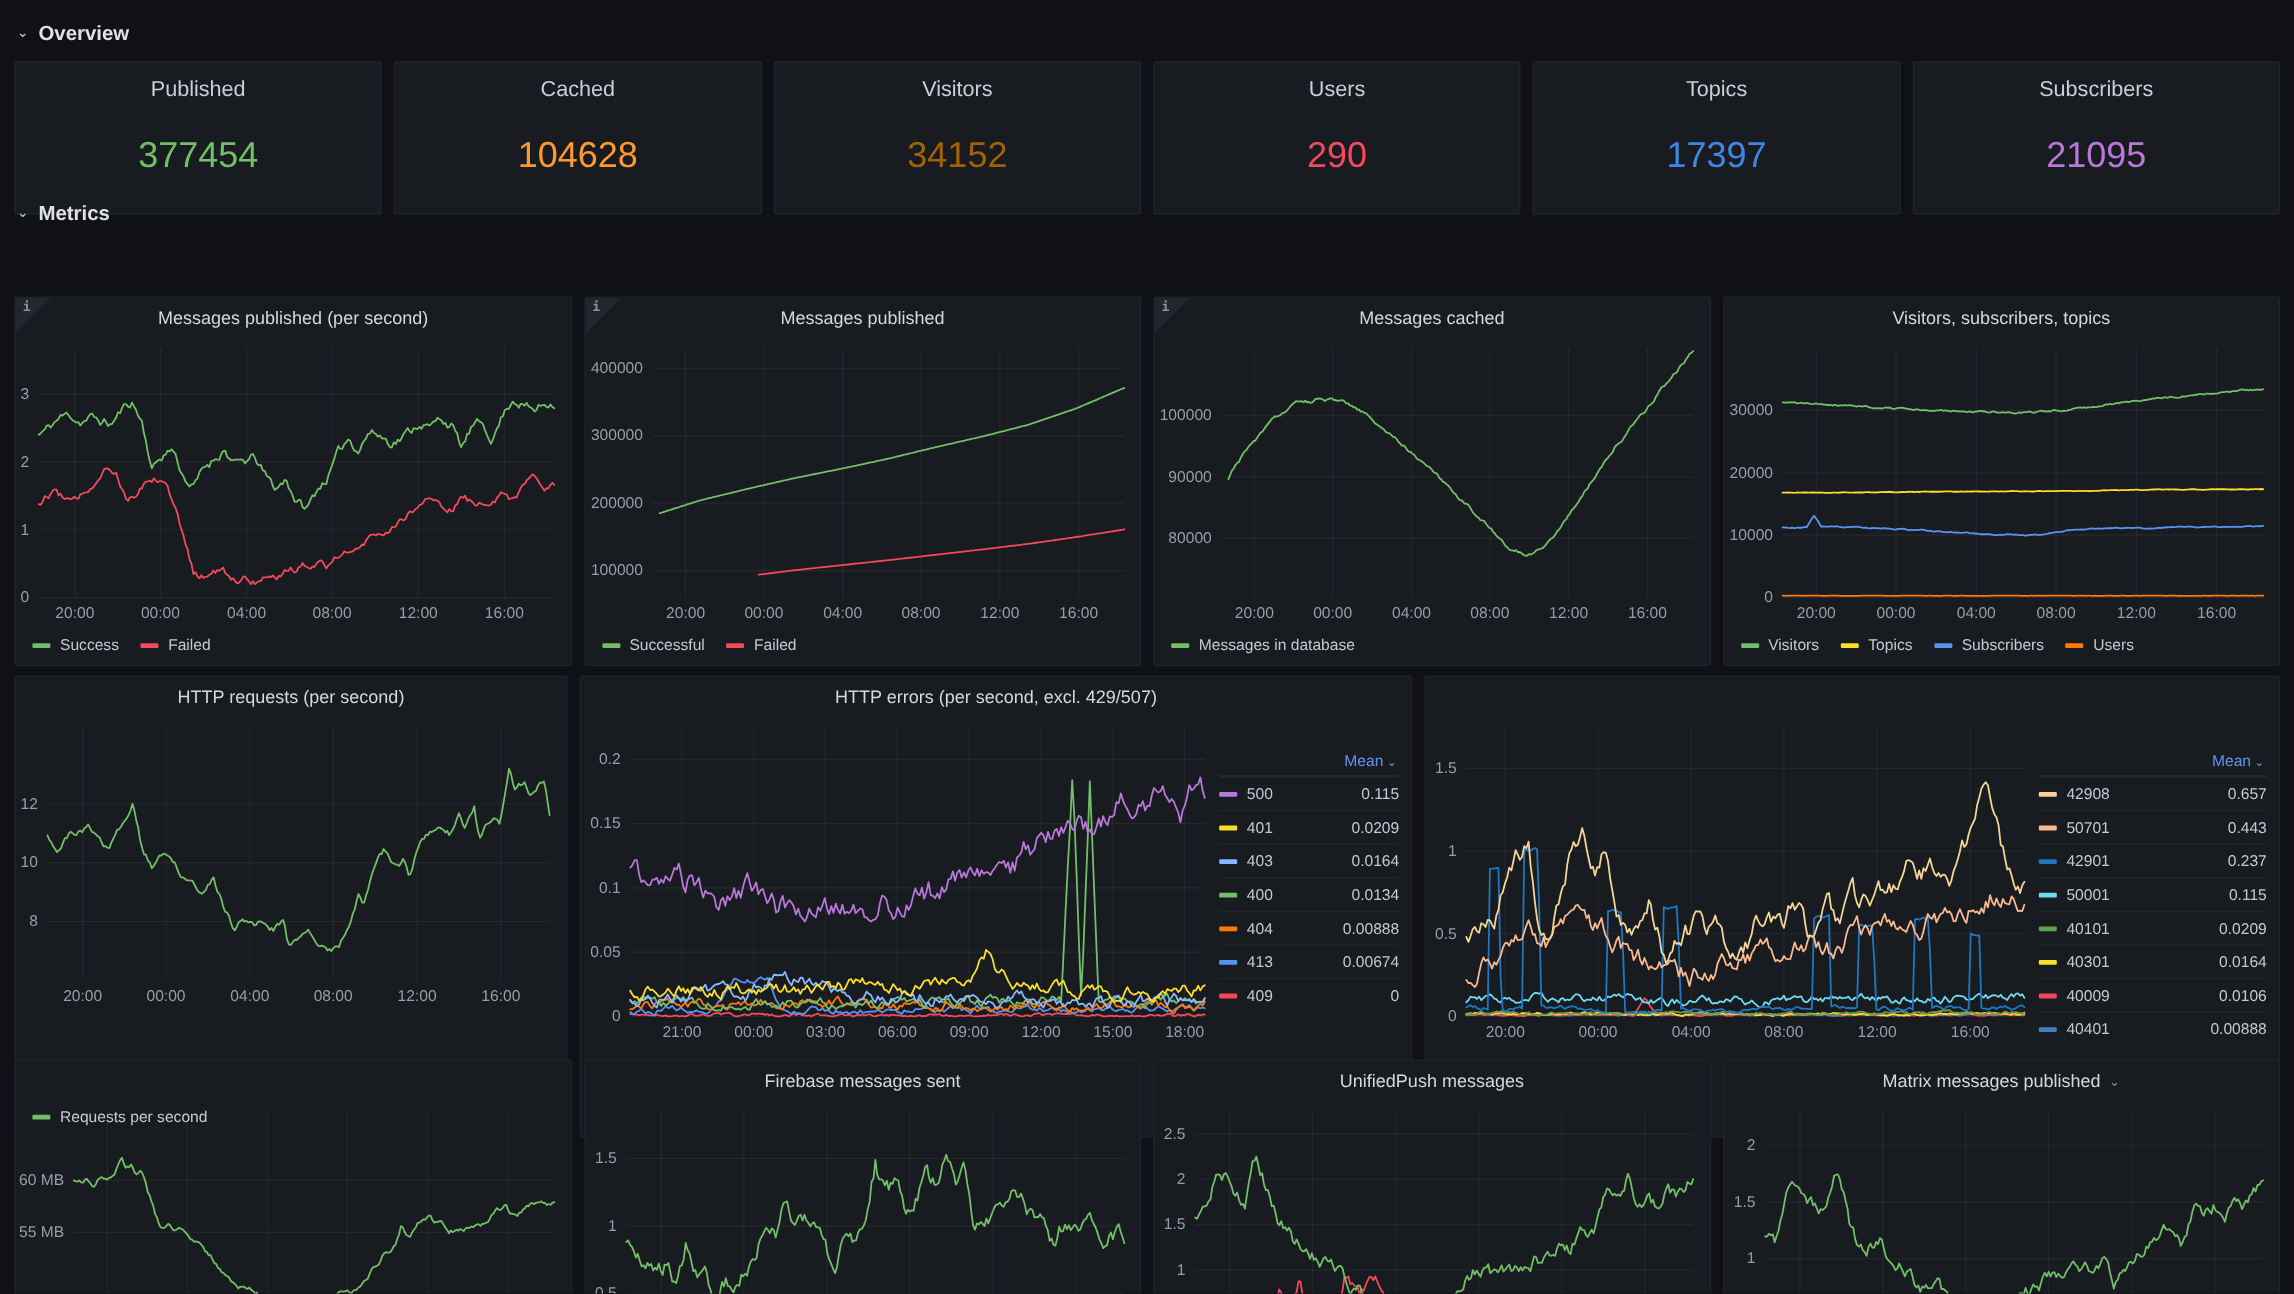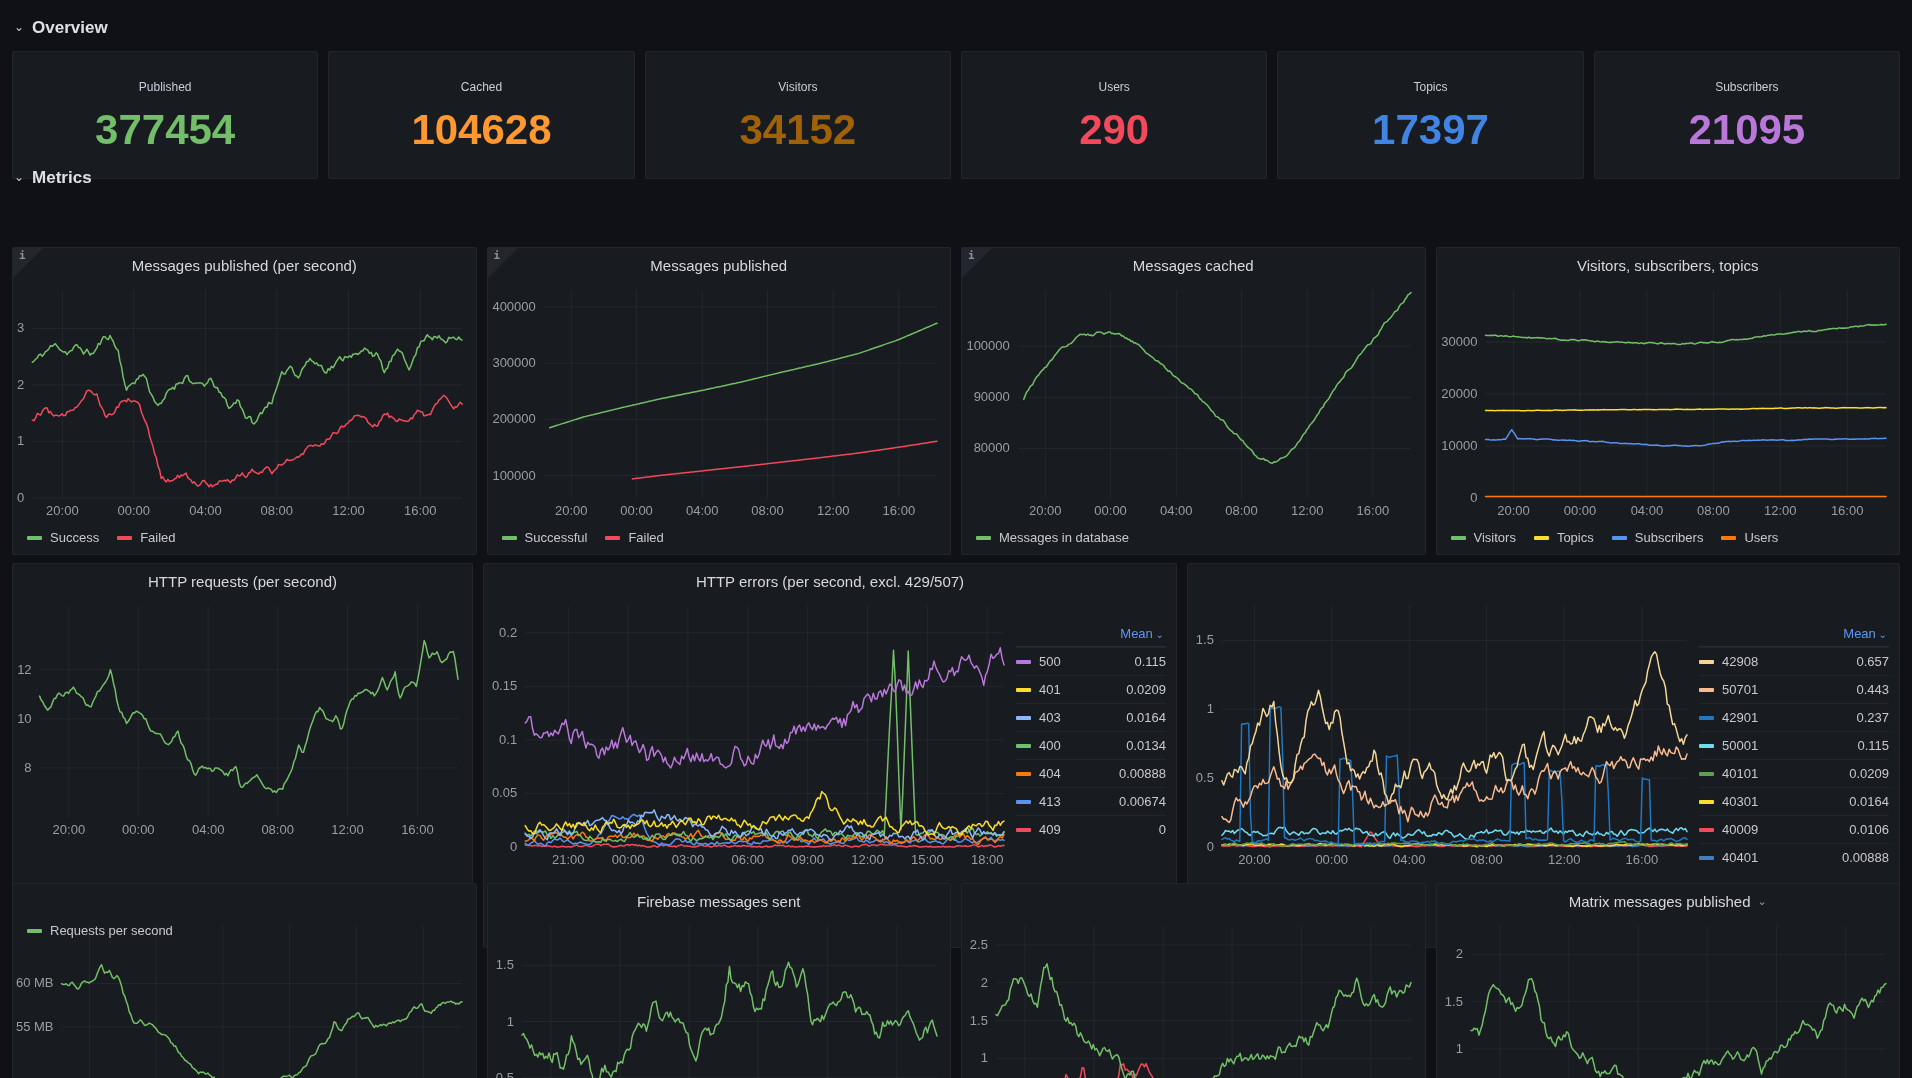--- a/index.html
+++ b/index.html
@@ -18,25 +18,25 @@
   #metrics-header{top:168px}
   .row{position:absolute;left:12px;right:12px;display:grid;gap:10px}
   #stats-row{top:51px;height:128px;grid-template-columns:repeat(6,1fr)}
   #row1{top:247px;height:308px;grid-template-columns:repeat(4,1fr)}
   #row2{top:563px;height:385px;grid-template-columns:461px 694px 1fr}
   #row3{top:883px;height:308px;grid-template-columns:repeat(4,1fr)}
   .panel{
     position:relative;background:#181b1f;border:1px solid #22252b;
     border-radius:2px;overflow:hidden;
   }
-  .stat-title{margin-top:28px;text-align:center;color:#ccccdc;font-size:12px}
+  .stat-title{margin-top:12px;text-align:center;color:#ccccdc;font-size:18px}
   .stat-value{
     position:absolute;top:30px;bottom:0;left:0;right:0;
     display:flex;align-items:center;justify-content:center;
-    font-size:42px;font-weight:700;
+    font-size:30px;font-weight:400;
   }
   .panel-title{
     height:34px;display:flex;align-items:center;justify-content:center;gap:7px;
     color:#d7d8dd;font-size:15px;font-weight:500;cursor:pointer;white-space:nowrap;
   }
   .title-caret{color:#9a9ca3;font-size:11px}
   .chart-body{position:absolute;top:34px;left:0;right:0;bottom:0}
   svg text{font-family:"Liberation Sans",sans-serif;font-size:13px;fill:#9b9da4}
   .corner-info{position:absolute;top:0;left:0;width:0;height:0;z-index:3;
     border-top:30px solid #23262d;border-right:30px solid transparent;cursor:pointer}
@@ -500,20 +500,23 @@
           <line x1="33.9" x2="449" y1="159.7837837837838" y2="159.7837837837838" stroke="rgba(204,204,220,0.07)"></line>
           <text x="25.9" y="163.7837837837838" text-anchor="end">0.5</text>
           <line x1="33.9" x2="449" y1="103.56756756756758" y2="103.56756756756758" stroke="rgba(204,204,220,0.07)"></line>
           <text x="25.9" y="107.56756756756758" text-anchor="end">1</text>
           <line x1="33.9" x2="449" y1="47.351351351351354" y2="47.351351351351354" stroke="rgba(204,204,220,0.07)"></line>
           <text x="25.9" y="51.351351351351354" text-anchor="end">1.5</text>
           <path d="M33.9 117.0L35.5 115.6L37.1 119.4L38.7 121.2L40.3 124.9L41.9 130.0L43.5 126.8L45.1 132.4L46.7 137.3L48.3 136.4L49.9 139.0L51.5 134.4L53.1 136.8L54.7 135.3L56.3 140.7L57.8 138.4L59.4 140.1L61.0 134.9L62.6 141.0L64.2 144.5L65.8 135.8L67.4 136.2L69.0 134.5L70.6 141.9L72.2 150.0L73.8 149.8L75.4 151.3L77.0 145.5L78.6 137.0L80.2 136.5L81.8 131.1L83.4 117.7L85.0 123.7L86.6 126.4L88.2 133.6L89.8 141.4L91.4 140.3L93.0 146.4L94.6 144.0L96.2 142.1L97.8 140.0L99.4 137.4L101.0 142.5L102.6 152.9L104.1 156.8L105.7 164.0L107.3 161.9L108.9 169.4L110.5 165.0L112.1 158.6L113.7 150.3L115.3 153.9L116.9 147.2L118.5 153.8L120.1 153.9L121.7 156.9L123.3 159.0L124.9 154.1L126.5 152.7L128.1 153.6L129.7 144.3L131.3 145.6L132.9 143.4L134.5 145.1L136.1 137.6L137.7 133.3L139.3 131.1L140.9 132.0L142.5 130.2L144.1 119.0L145.7 114.2L147.3 111.6L148.9 108.1L150.4 105.2L152.0 106.9L153.6 109.7L155.2 105.7L156.8 107.1L158.4 113.2L160.0 106.5L161.6 100.4L163.2 90.3L164.8 84.7L166.4 83.9L168.0 83.1L169.6 91.7L171.2 99.2L172.8 101.3L174.4 102.8L176.0 99.2L177.6 95.3L179.2 94.2L180.8 99.1L182.4 94.3L184.0 99.1L185.6 101.1L187.2 104.0L188.8 101.6L190.4 100.5L192.0 104.4L193.6 104.8L195.2 105.3L196.7 110.8L198.3 114.6L199.9 115.2L201.5 126.9L203.1 131.7L204.7 135.5L206.3 139.4L207.9 143.0L209.5 137.8L211.1 127.6L212.7 119.1L214.3 114.1L215.9 111.8L217.5 110.1L219.1 112.2L220.7 110.0L222.3 117.0L223.9 115.8L225.5 115.6L227.1 109.1L228.7 106.2L230.3 106.1L231.9 102.9L233.5 98.9L235.1 89.8L236.7 83.6L238.3 66.9L239.9 64.1L241.5 48.6L243.0 60.8L244.6 64.8L246.2 64.8L247.8 65.8L249.4 69.8L251.0 66.0L252.6 73.5L254.2 67.6L255.8 68.6L257.4 63.8L259.0 65.1L260.6 65.7L262.2 74.9L263.8 78.3L265.4 88.6L267.0 93.5L268.6 90.1L270.2 91.6L271.8 90.5L273.4 91.0L275.0 80.9L276.6 82.4L278.2 72.0L279.8 67.2L281.4 61.8L283.0 54.6L284.6 52.9L286.2 63.5L287.7 67.5L289.3 63.9L290.9 69.4L292.5 69.1L294.1 68.0L295.7 62.3L297.3 52.3L298.9 49.2L300.5 44.3L302.1 49.5L303.7 50.1L305.3 55.6L306.9 60.2L308.5 69.1L310.1 66.4L311.7 61.1L313.3 55.4L314.9 50.7L316.5 56.9L318.1 68.6L319.7 76.6L321.3 91.1L322.9 103.0L324.5 106.8L326.1 101.6L327.7 102.3L329.3 100.3L330.9 101.9L332.5 103.8L334.0 97.4L335.6 101.5L337.2 97.2L338.8 92.8L340.4 88.7L342.0 85.9L343.6 85.7L345.2 84.1L346.8 86.5L348.4 87.6L350.0 83.9L351.6 83.4L353.2 80.9L354.8 74.6L356.4 73.8L358.0 74.2L359.6 79.4L361.2 79.6L362.8 76.7L364.4 80.7L366.0 85.7L367.6 94.0L369.2 90.6L370.8 89.2L372.4 90.3L374.0 96.6L375.6 96.1L377.2 96.4L378.8 93.6L380.3 96.5L381.9 97.0L383.5 103.4L385.1 107.0L386.7 116.0L388.3 114.1L389.9 119.2L391.5 120.0L393.1 113.6L394.7 104.3L396.3 108.4L397.9 107.9L399.5 102.6L401.1 106.3L402.7 102.9L404.3 107.1L405.9 104.9L407.5 102.6L409.1 104.2L410.7 107.7L412.3 106.5L413.9 101.6L415.5 98.7L417.1 97.7L418.7 94.2L420.3 92.8L421.9 98.7L423.5 102.0L425.1 105.1L426.6 109.4L428.2 114.8L429.8 118.0L431.4 122.1L433.0 120.4L434.6 119.6L436.2 112.0L437.8 109.1L439.4 114.8L441.0 108.7L442.6 104.5L444.2 102.1L445.8 108.0L447.4 112.9L449.0 118.0" fill="none" stroke="#73BF69" stroke-width="1.5" stroke-linejoin="round" stroke-linecap="round"></path>
         </svg></div>
     </div>
     <div class="panel">
+      <div class="panel-title">
+        <span>UnifiedPush messages</span>
+      </div>
       <div class="chart-body"><svg width="463" height="272">
           <line x1="62.95700000000001" x2="62.95700000000001" y1="8" y2="216" stroke="rgba(204,204,220,0.07)"></line>
           <text x="62.95700000000001" y="233" text-anchor="middle">20:00</text>
           <line x1="131.8636" x2="131.8636" y1="8" y2="216" stroke="rgba(204,204,220,0.07)"></line>
           <text x="131.8636" y="233" text-anchor="middle">00:00</text>
           <line x1="201.1853" x2="201.1853" y1="8" y2="216" stroke="rgba(204,204,220,0.07)"></line>
           <text x="201.1853" y="233" text-anchor="middle">04:00</text>
           <line x1="270.0919" x2="270.0919" y1="8" y2="216" stroke="rgba(204,204,220,0.07)"></line>
           <text x="270.0919" y="233" text-anchor="middle">08:00</text>
           <line x1="339.4136" x2="339.4136" y1="8" y2="216" stroke="rgba(204,204,220,0.07)"></line>

